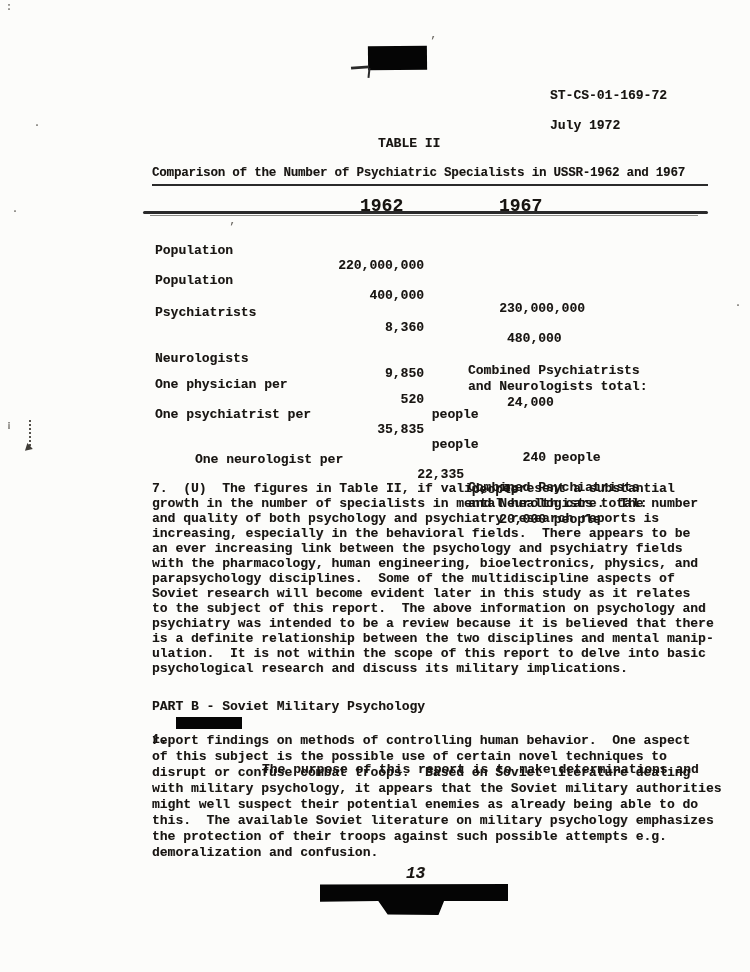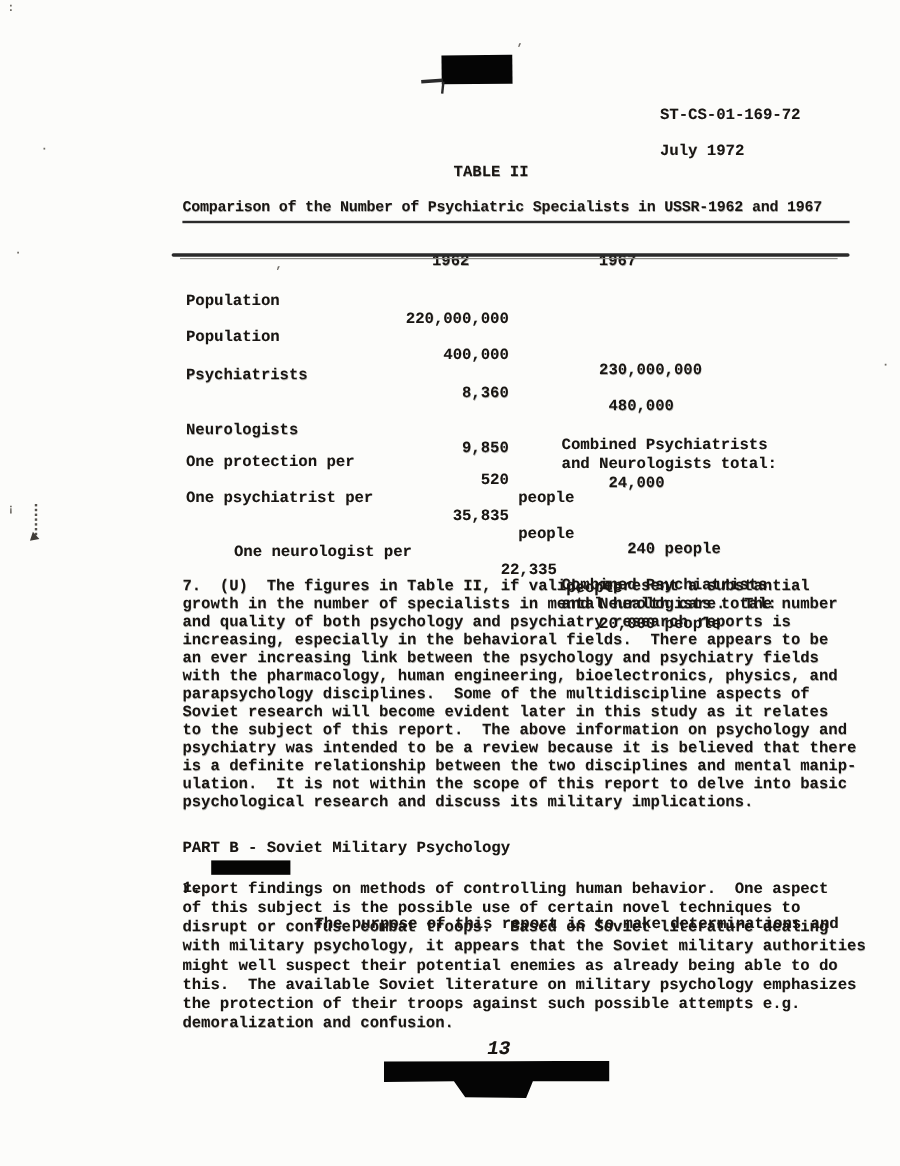--- a/index.html
+++ b/index.html
@@ -14,21 +14,21 @@
     font-weight:700;
     text-shadow:0.3px 0.3px 0 rgba(25,22,18,0.35);
     white-space:pre;
   }
   .doc-id{left:550px;top:88px;font-size:13px;line-height:15px;}
   .table-label{left:378px;top:136px;font-size:13px;}
   .tbl-title{
     left:152px;top:166px;width:556px;font-size:12.5px;
     border-bottom:2.5px solid #2b2b2b;padding-bottom:4px;letter-spacing:-0.2px;
   }
-  .year{font-size:13px;top:196px;margin-top:14px;}
+  .year{font-size:18px;top:196px;}
   .year-1962{left:360px;}
   .year-1967{left:499px;}
   .tbl-rule{left:143px;top:211px;width:565px;height:3px;background:#2a2a2a;border-radius:2px;}
   .tbl-rule2{left:150px;top:215px;width:548px;height:1px;background:#8a8a85;}
   .t-row{left:0;right:0;font-size:13px;}
   .t-label{position:absolute;left:155px;}
   .t-c2{position:absolute;left:240px;width:184px;text-align:right;}
   .t-unit{position:absolute;left:424px;}
   .t-c3{position:absolute;left:468px;line-height:16px;margin-top:28px;}
   .para{font-size:13px;left:152px;}
@@ -98,21 +98,21 @@
   <span class="t-c3">Combined Psychiatrists
 and Neurologists total:
      24,000</span>
 </div>
 <div class="abs tw t-row" style="top:336px;font-family:Liberation Mono, monospace;">
   <span class="t-label">Neurologists</span>
   <span class="t-c2">9,850</span>
   <span class="t-c3"></span>
 </div>
 <div class="abs tw t-row" style="top:362px;">
-  <span class="t-label">One protection per</span>
+  <span class="t-label">One physician per</span>
   <span class="t-c2">520</span>
   <span class="t-unit"> people</span>
   <span class="t-c3">       240 people</span>
 </div>
 <div class="abs tw t-row" style="top:392px;">
   <span class="t-label">One psychiatrist per</span>
   <span class="t-c2">35,835</span>
   <span class="t-unit"> people</span>
   <span class="t-c3">Combined Psychiatrists
 and Neurologists total:

